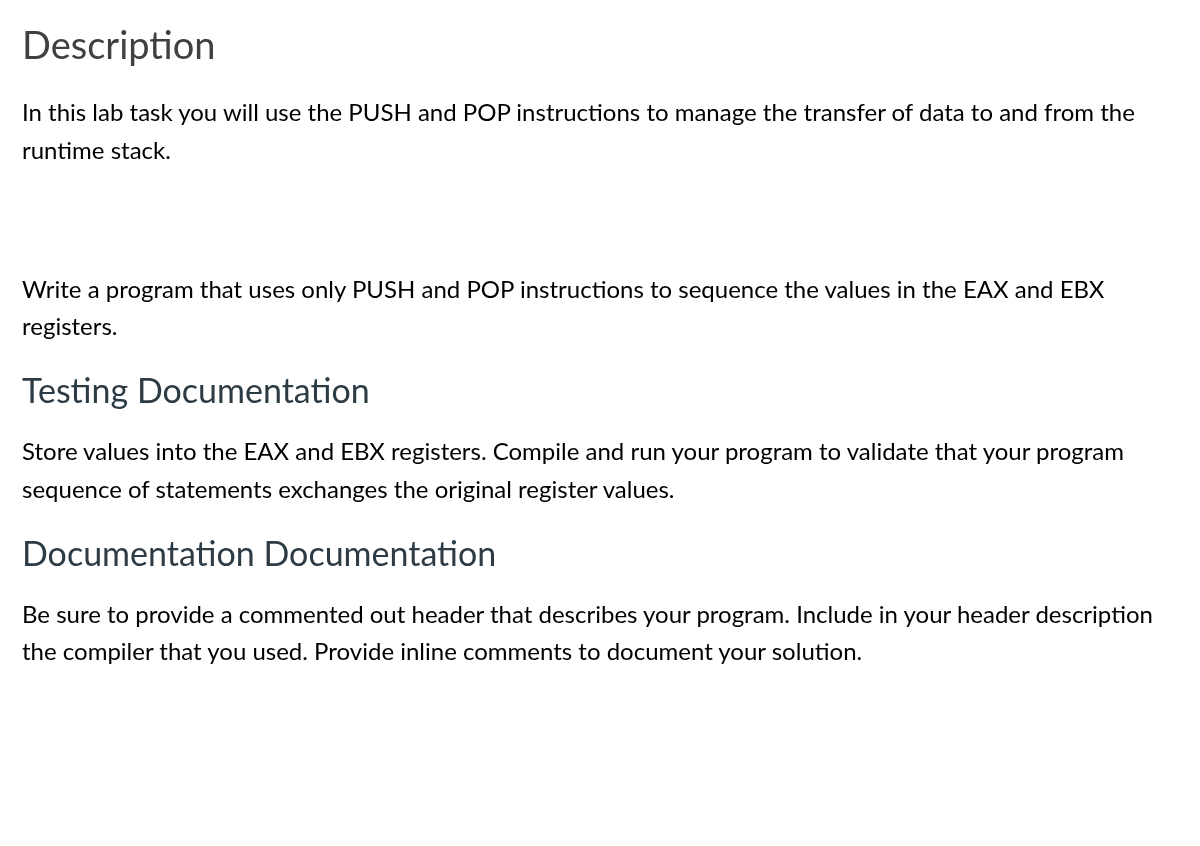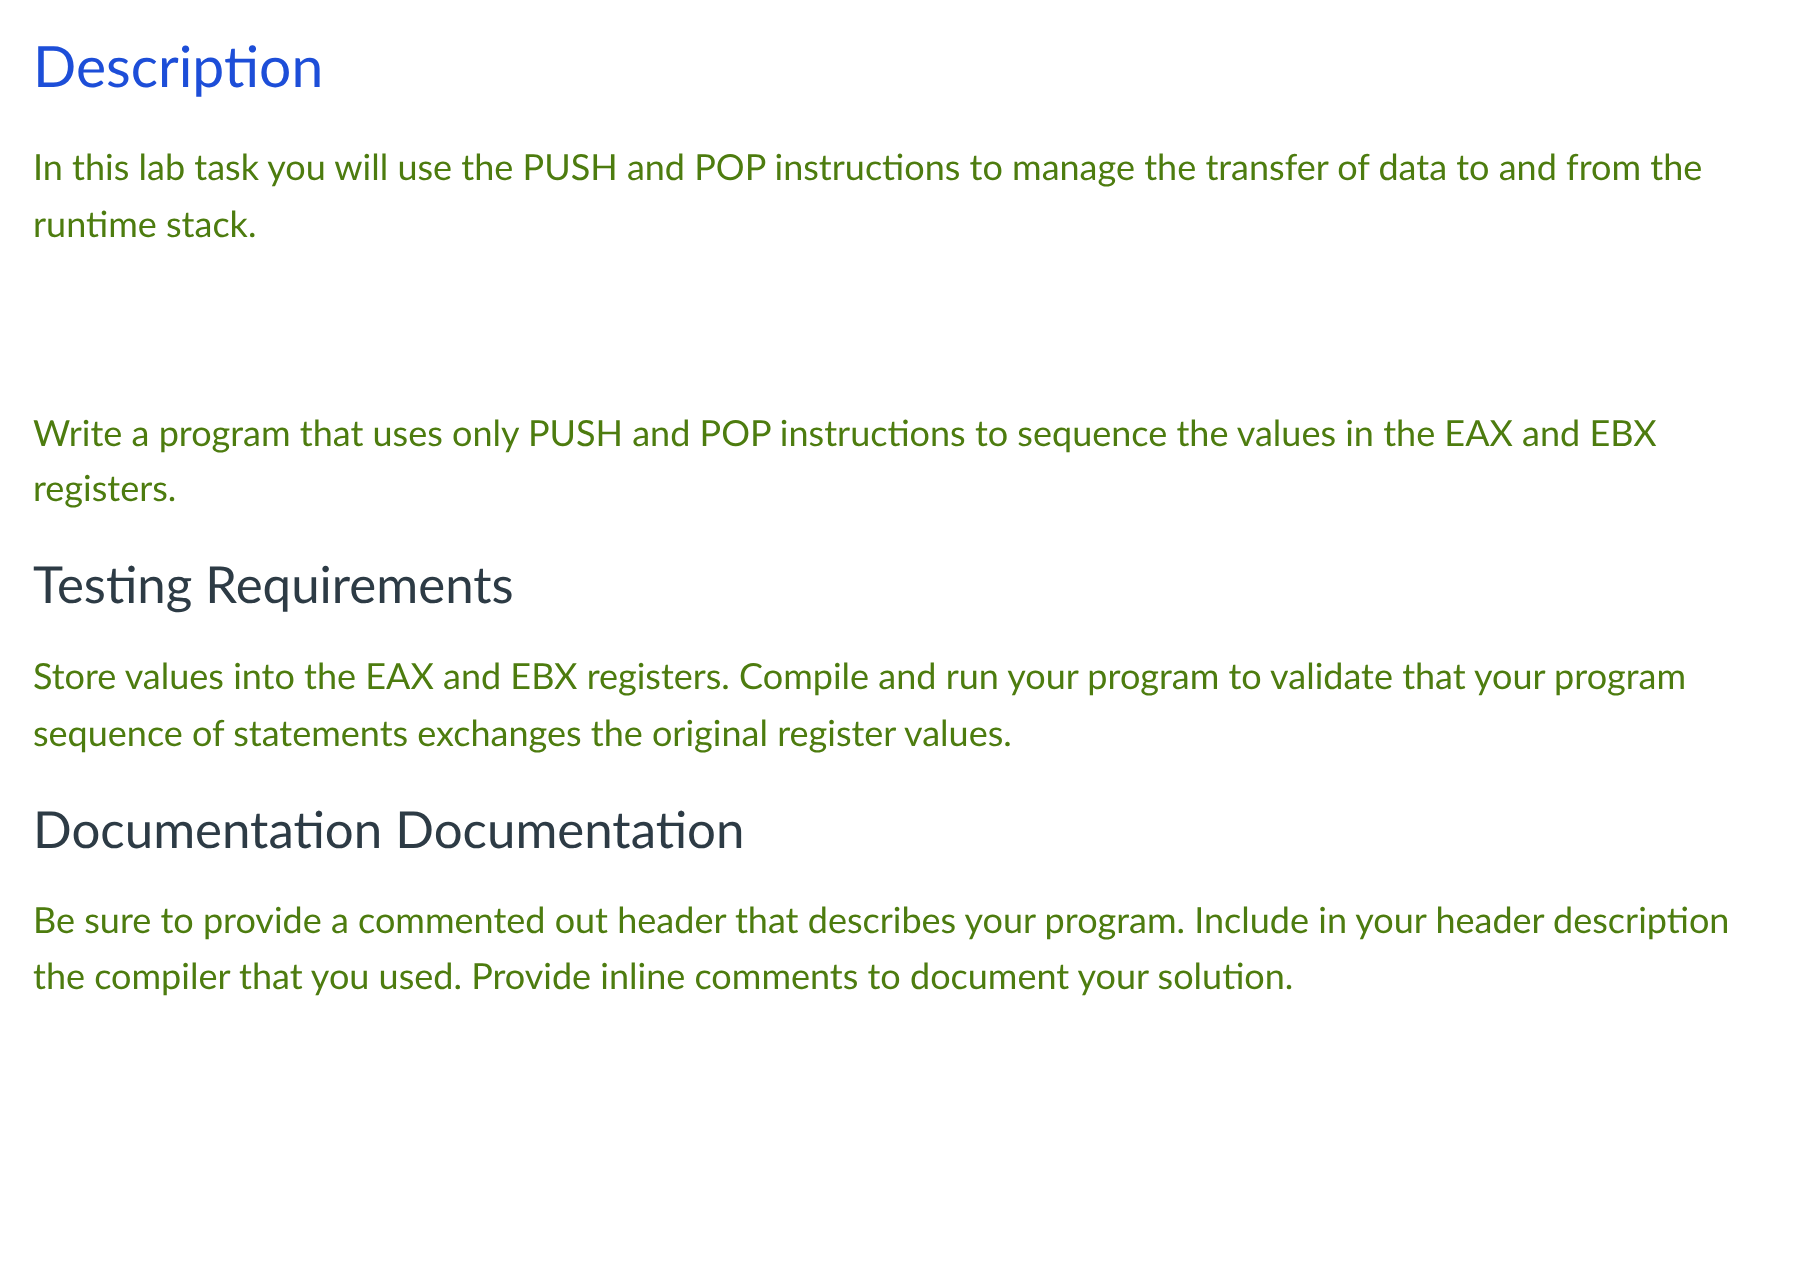--- a/index.html
+++ b/index.html
@@ -9,50 +9,50 @@
       padding: 20px 20px 20px 22px;
       background: #ffffff;
       width: 1200px;
       box-sizing: border-box;
     }
     h1 {
       font-size: 38px;
       font-weight: 400;
       margin: 0 0 24px 0;
       line-height: 1.3;
-      color: #1d4ed8;
+      color: #404040;
     }
     h2 {
       font-size: 34px;
       font-weight: 400;
       margin: 22px 0 20px 0;
       line-height: 1.3;
       color: #2d3b45;
     }
     p {
       font-size: 24px;
       font-weight: 400;
       line-height: 1.55;
       margin: 0 0 24px 0;
-      color: #4d7c0f;
+      color: #000000;
     }
     .spacer {
       height: 78px;
     }
   </style>
 </head>
 <body>
 
 <h1>Description</h1>
 
 <p>In this lab task you will use the PUSH and POP instructions to manage the transfer of data to and from the runtime stack.</p>
 
 <div class="spacer"></div>
 
 <p>Write a program that uses only PUSH and POP instructions to sequence the values in the EAX and EBX registers.</p>
 
-<h2>Testing Requirements</h2>
+<h2>Testing Documentation</h2>
 
 <p>Store values into the EAX and EBX registers. Compile and run your program to validate that your program sequence of statements exchanges the original register values.</p>
 
 <h2>Documentation Documentation</h2>
 
 <p>Be sure to provide a commented out header that describes your program. Include in your header description the compiler that you used.  Provide inline comments to document your solution.</p>
 
 </body></html>

